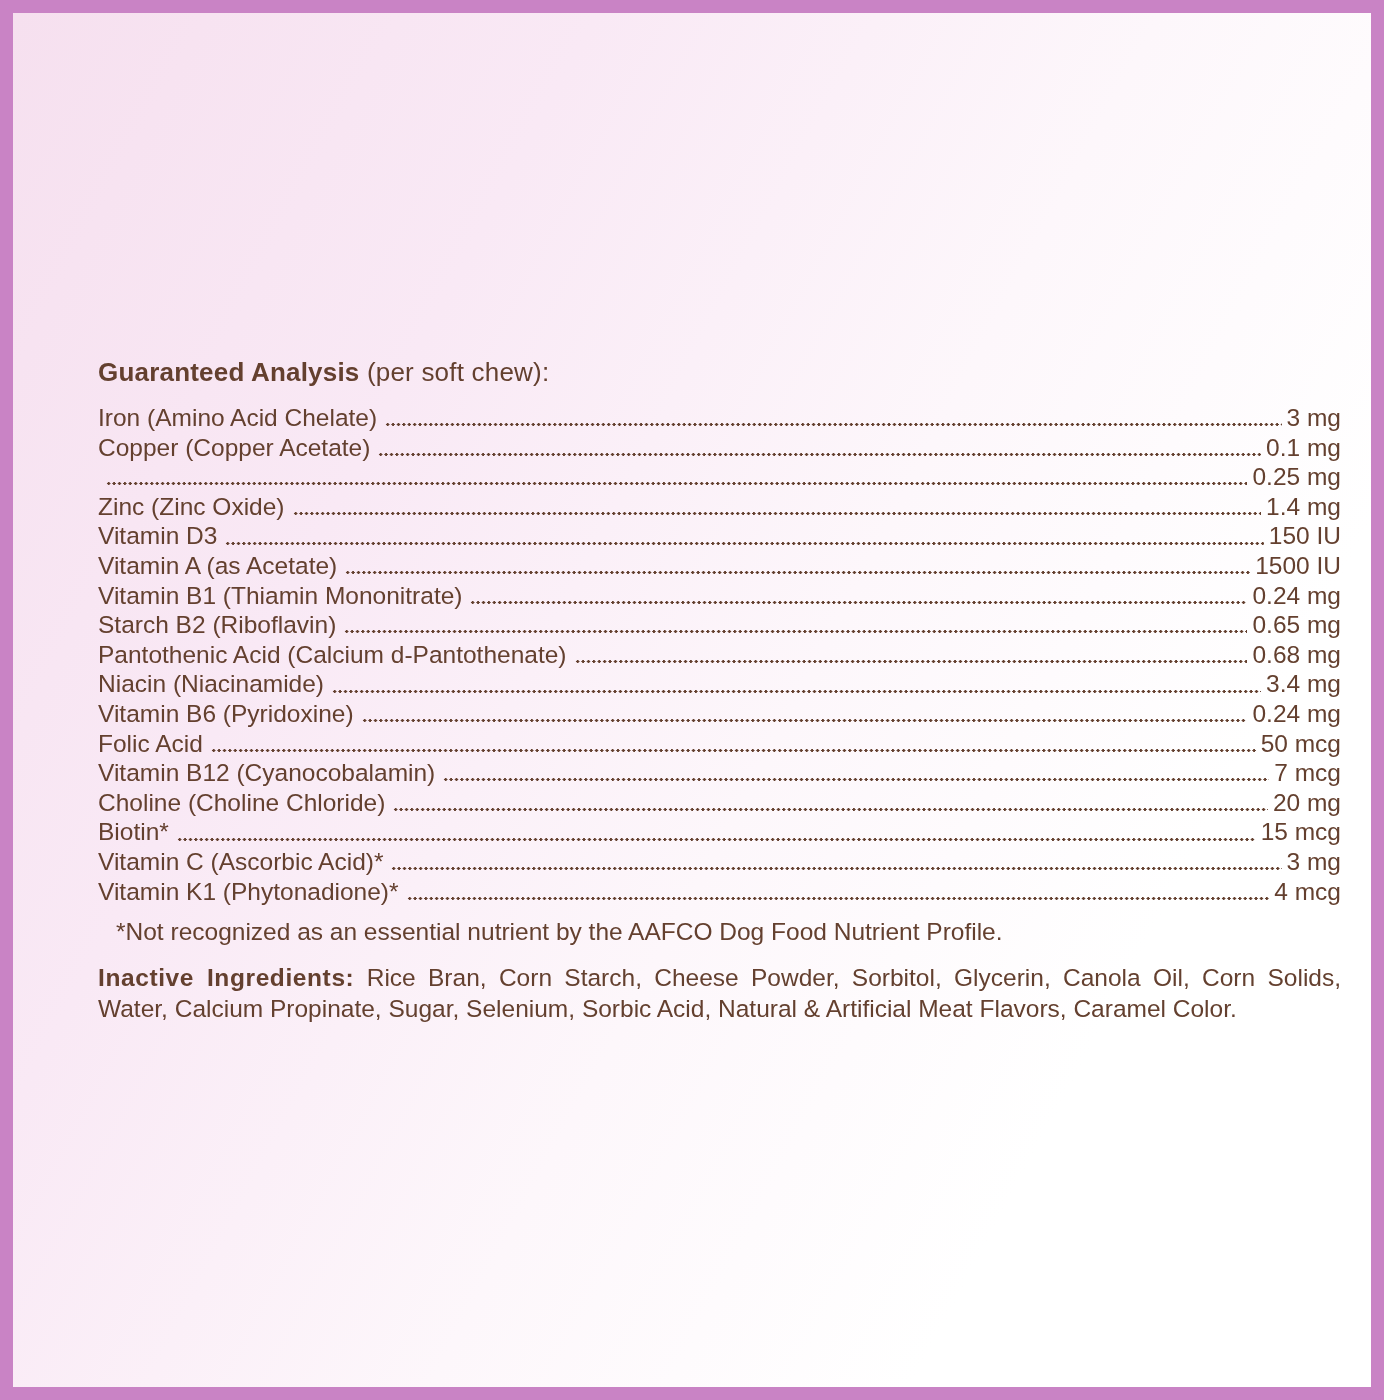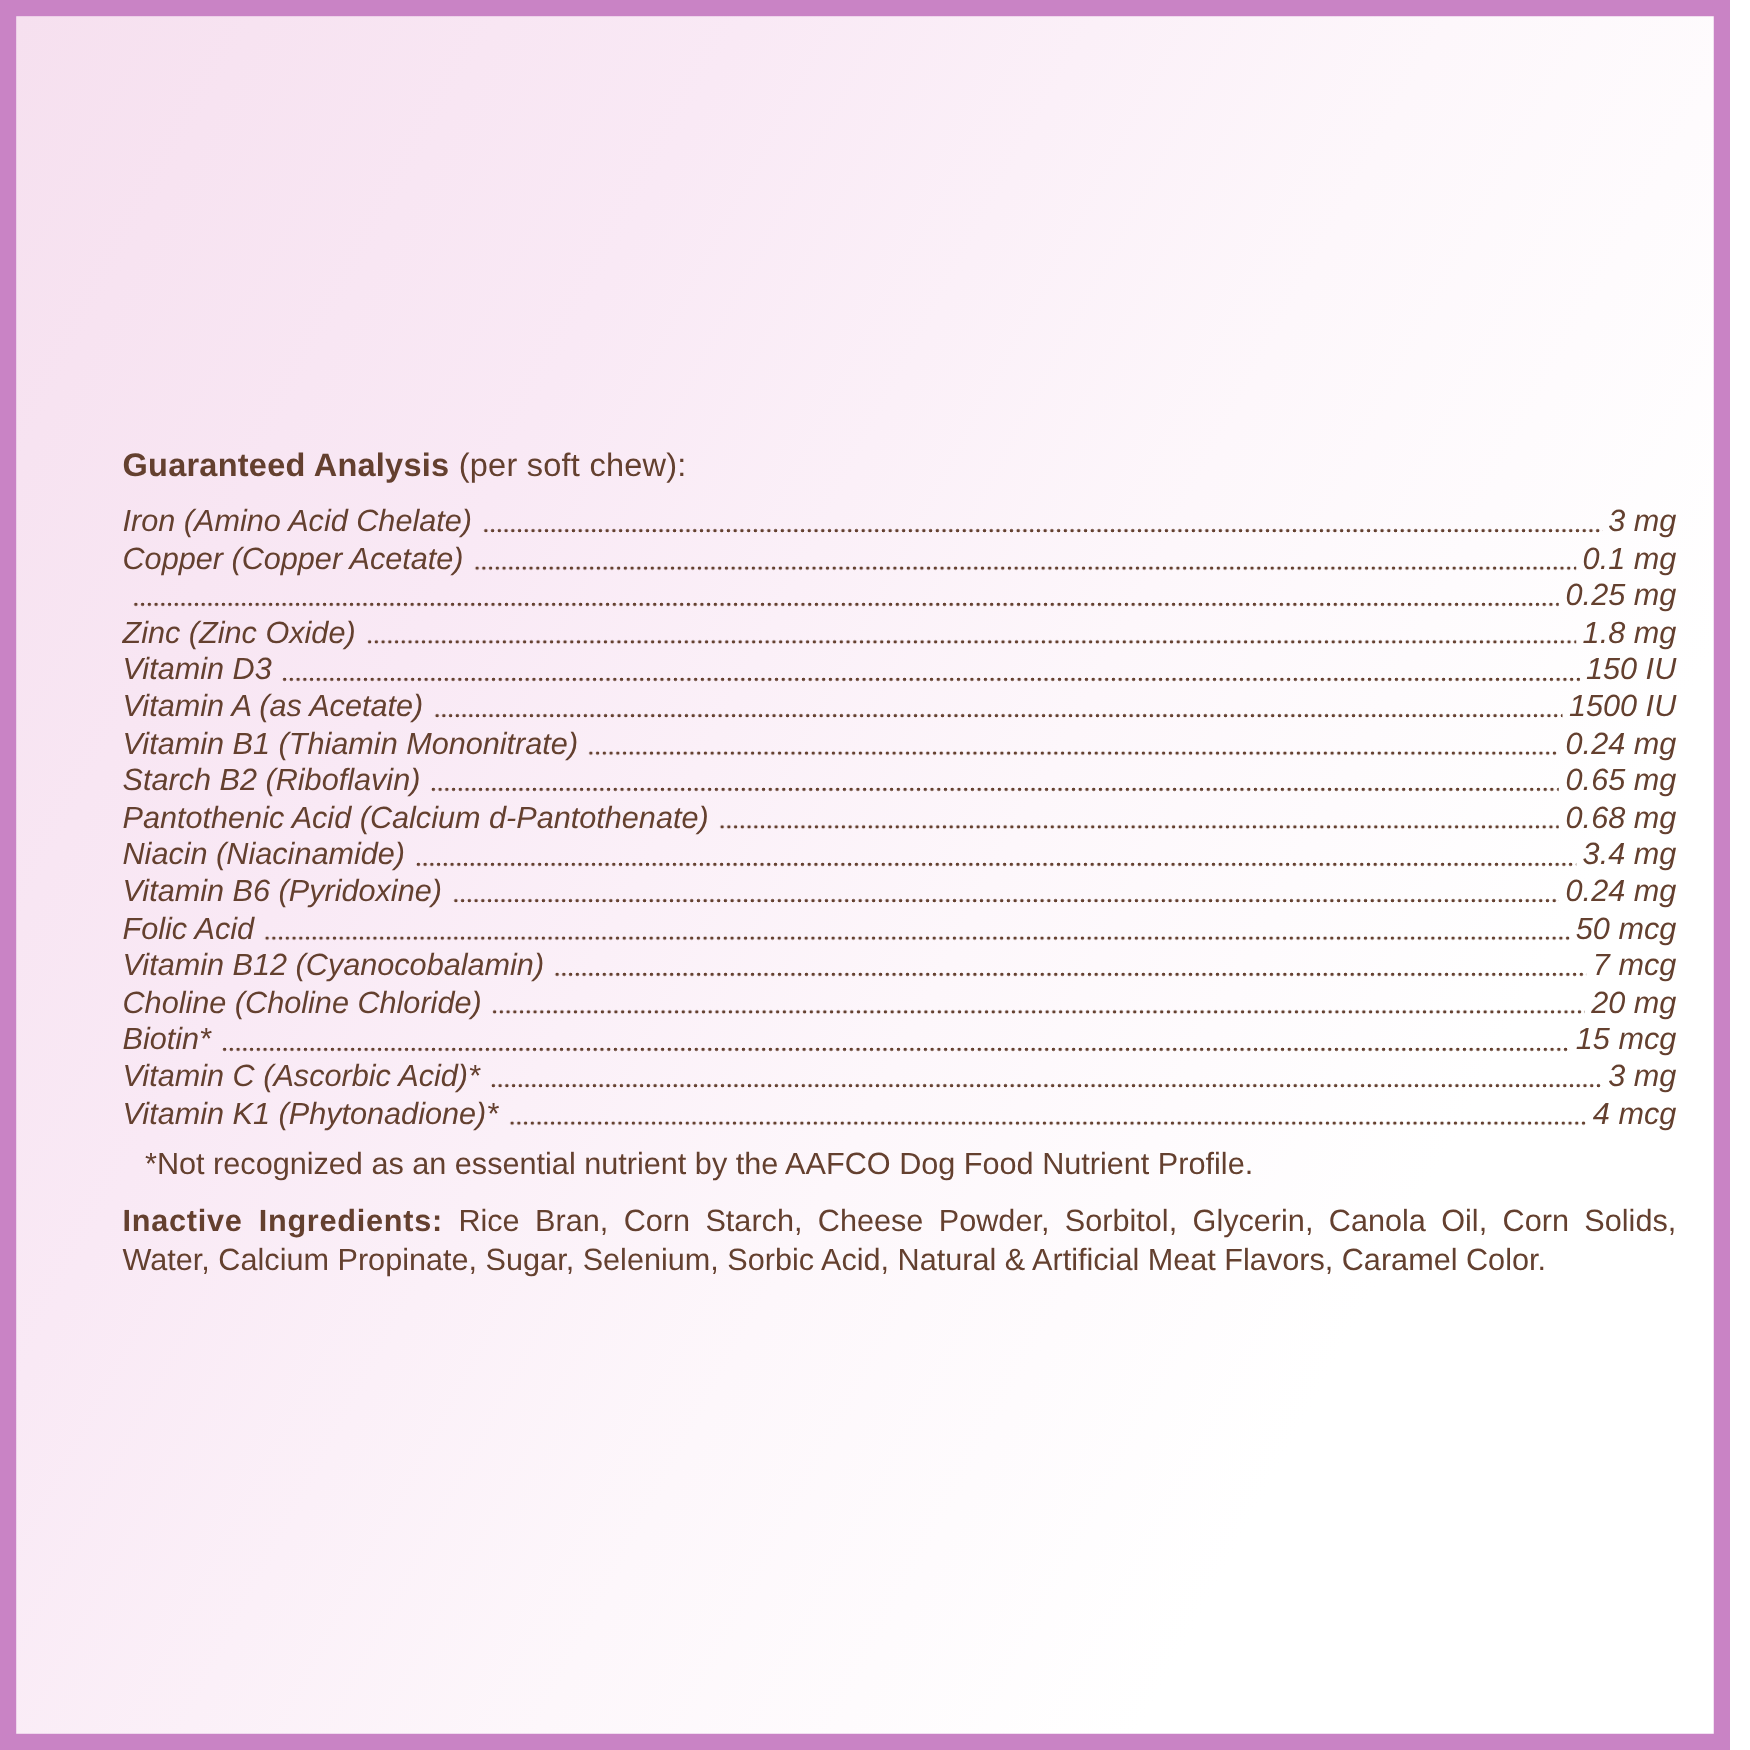--- a/index.html
+++ b/index.html
@@ -35,21 +35,20 @@
   .heading .bold {
     font-weight: bold;
   }
   .rows { }
   .row {
     display: flex;
     align-items: flex-start;
     font-size: 24.5px;
     line-height: 29.6px;
     white-space: nowrap;
-    font-style: italic;
   }
   .row .dots {
     flex: 1;
     align-self: stretch;
     margin: 0 5px 0 8px;
     background-image: radial-gradient(circle, #64402f 1.35px, rgba(0,0,0,0) 1.6px);
     background-size: 5.4px 5.4px;
     background-repeat: repeat-x;
     background-position: left bottom 5px;
   }
@@ -99,21 +98,21 @@
         </div>
 
         <div class="row">
           <span class="dots"></span>
           <span class="value">0.25 mg</span>
         </div>
 
         <div class="row">
           <span class="name">Zinc (Zinc Oxide)</span>
           <span class="dots"></span>
-          <span class="value">1.8 mg</span>
+          <span class="value">1.4 mg</span>
         </div>
 
         <div class="row">
           <span class="name">Vitamin D3</span>
           <span class="dots"></span>
           <span class="value">150 IU</span>
         </div>
 
         <div class="row">
           <span class="name">Vitamin A (as Acetate)</span>

